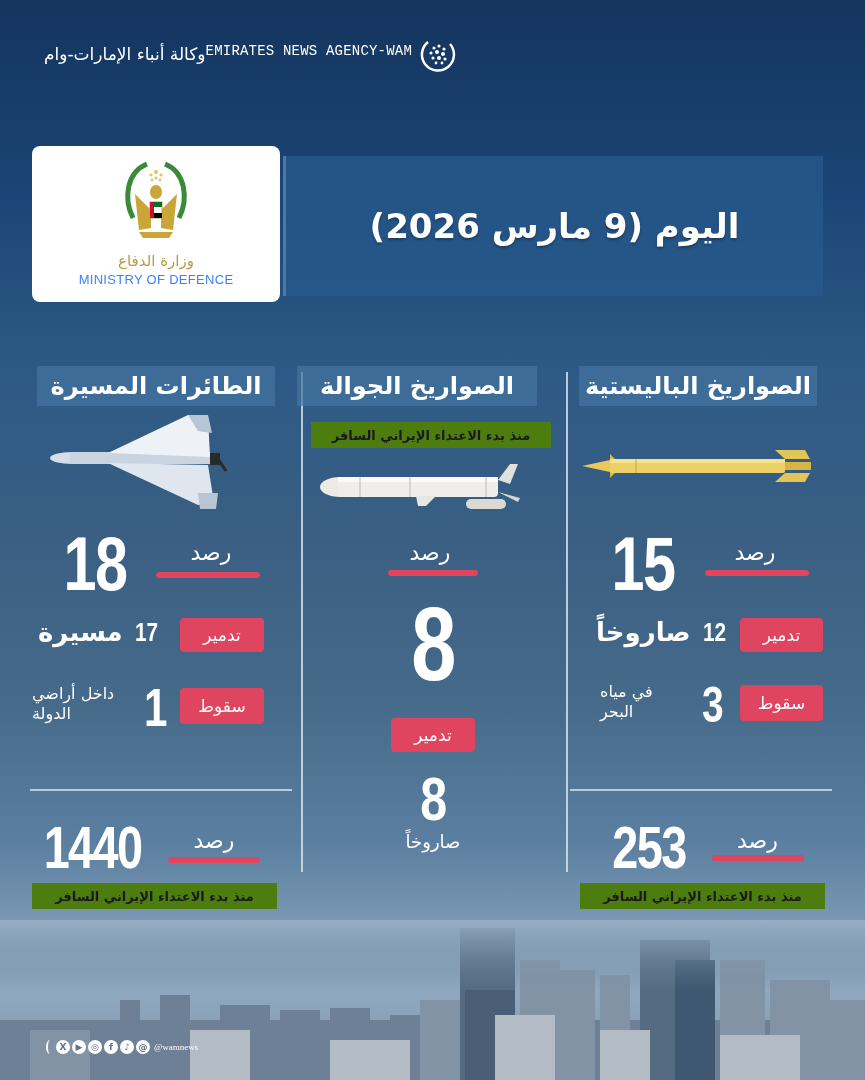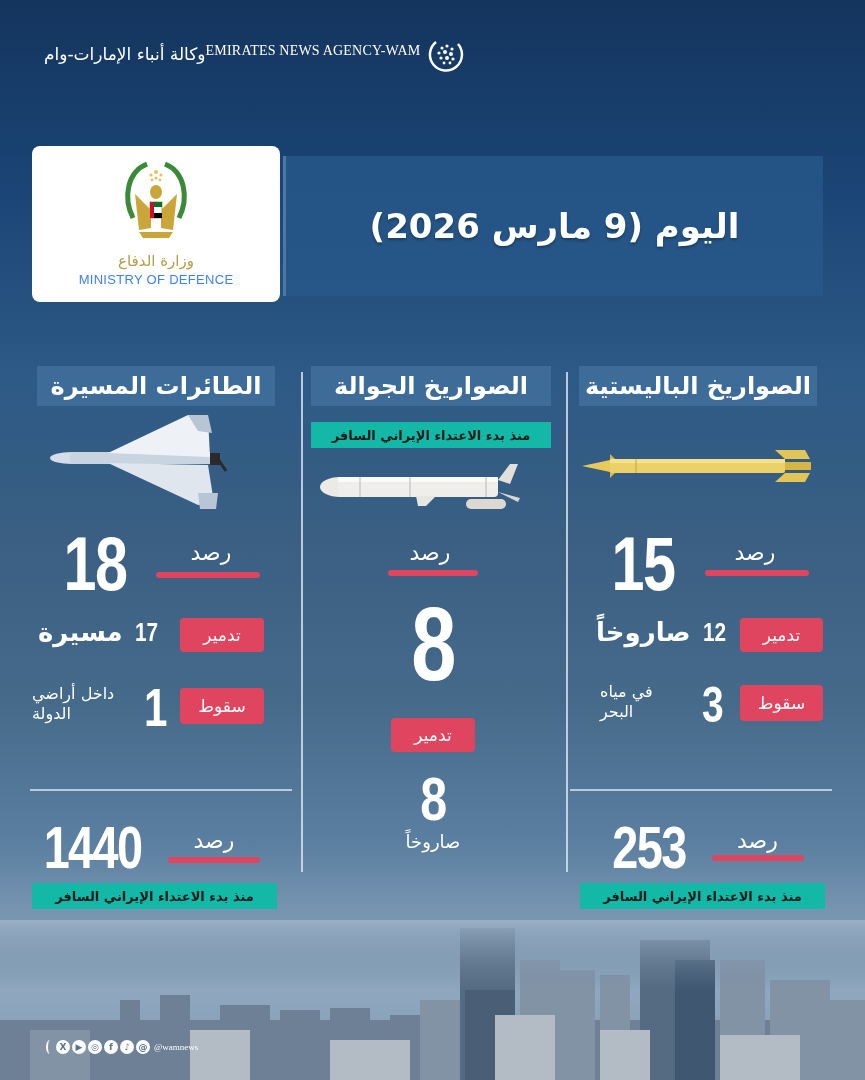--- a/index.html
+++ b/index.html
@@ -6,32 +6,32 @@
   html, body { width: 865px; height: 1080px; overflow: hidden; }
   body {
     font-family: "DejaVu Sans", sans-serif;
     color: #fff;
     position: relative;
     background: linear-gradient(180deg, #14355e 0%, #1b4576 18%, #2d5a86 35%, #3a5f82 50%, #466a8a 65%, #5b7fa0 78%, #7d9ab5 86%, #8fa8bf 92%, #7f97ad 100%);
   }
   .wam { position: absolute; left: 44px; top: 36px; display: flex; align-items: center; gap: 8px; }
   .wam-text { display: flex; flex-direction: row; align-items: flex-start; }
   .wam-ar { font-size: 17px; direction: rtl; line-height: 22px; }
-  .wam-en { font-family: Liberation Serif, serif; font-size: 14px; letter-spacing: 0.2px; line-height: 16px; }
+  .wam-en { font-family: Liberation Mono, monospace; font-size: 14px; letter-spacing: 0.2px; line-height: 16px; }
   .wam-logo { width: 36px; height: 36px; position: relative; }
 
   .mod-card { position: absolute; left: 32px; top: 146px; width: 248px; height: 156px; background: #fff; border-radius: 8px; display:flex; flex-direction:column; align-items:center; padding-top: 12px; }
   .mod-ar { color: #b79b45; font-size: 15px; direction: rtl; margin-top: 4px; }
   .mod-en { color: #3b82f6; font-family: "Liberation Sans", sans-serif; font-size: 13px; margin-top: 2px; letter-spacing: 0.3px; }
 
   .title-box { position: absolute; left: 283px; top: 156px; width: 540px; height: 140px; background: rgba(40,90,140,0.75); border-left: 3px solid #4b79a5; display:flex; flex-direction:column; align-items:center; justify-content:center; }
   .title-line { font-size: 34px; font-weight: bold; direction: rtl; line-height: 52px; text-shadow: 0 2px 3px rgba(0,0,0,0.3); }
 
   .col-head { position: absolute; height: 40px; background: rgba(70,115,160,0.7); font-size: 24px; font-weight: bold; direction: rtl; display:flex; align-items:center; justify-content:center; }
-  .since-pill { position: absolute; background: #14b8a6; color: #1a1a1a; font-size: 13px; font-weight: bold; direction: rtl; display:flex; align-items:center; justify-content:center; }
+  .since-pill { position: absolute; background: #4d7c0f; color: #1a1a1a; font-size: 13px; font-weight: bold; direction: rtl; display:flex; align-items:center; justify-content:center; }
   .vdiv { position: absolute; width: 2px; background: rgba(220,230,240,0.8); }
   .hdiv { position: absolute; height: 2px; background: rgba(220,230,240,0.75); }
 
   .big { position: absolute; font-family: "Liberation Sans", sans-serif; font-weight: bold; font-stretch: condensed; color: #fff; letter-spacing: -2px; transform: scaleX(0.78); transform-origin: center; line-height: 1; }
   .label-rasd { position: absolute; font-size: 22px; direction: rtl; text-align: center; letter-spacing: 3px; }
   .red-bar { position: absolute; height: 6px; background: #e0455f; border-radius: 3px; }
   .badge { position: absolute; background: #e0455f; border-radius: 4px; font-size: 17px; direction: rtl; display:flex; align-items:center; justify-content:center; letter-spacing: 2px; }
   .stat-line { position: absolute; font-size: 26px; font-weight: bold; direction: rtl; white-space: nowrap; }
   .stat-num { font-family: "Liberation Sans", sans-serif; font-weight: bold; display:inline-block; transform: scaleX(0.8); }
   .small-txt { position: absolute; font-size: 16px; direction: rtl; text-align: left; line-height: 20px; }
@@ -130,21 +130,21 @@
 <div class="big" style="left:696px; top:680px; font-size:50px; width:32px; text-align:center;">3</div>
 <div class="small-txt" style="left:600px; top:682px; width:84px;">
   <div>في مياه</div>
   <div style="letter-spacing:4px;">البحر</div>
 </div>
 <div class="big" style="left:586px; top:818px; font-size:60px; width:126px; text-align:center;">253</div>
 <div class="label-rasd" style="left:710px; top:828px; width:95px;">رصد</div>
 <div class="red-bar" style="left:712px; top:855px; width:92px;"></div>
 <div class="since-pill" style="left:580px; top:883px; width:245px; height:26px;">منذ بدء الاعتداء الإيراني السافر</div>
 
-<div class="col-head" style="left:311px; top:366px; width:240px;">الصواريخ الجوالة</div>
+<div class="col-head" style="left:297px; top:366px; width:240px;">الصواريخ الجوالة</div>
 <div class="since-pill" style="left:311px; top:422px; width:240px; height:26px;">منذ بدء الاعتداء الإيراني السافر</div>
 <div style="position:absolute; left:318px; top:462px;">
   <svg width="205" height="50" viewBox="0 0 205 50">
     <ellipse cx="22" cy="25" rx="20" ry="10" fill="#eceae5"></ellipse>
     <rect x="20" y="15" width="160" height="20" rx="4" fill="#efeeea"></rect>
     <rect x="20" y="15" width="160" height="5" fill="#fbfaf8"></rect>
     <line x1="42" y1="15" x2="42" y2="35" stroke="#bdbab3"></line>
     <line x1="92" y1="15" x2="92" y2="35" stroke="#bdbab3"></line>
     <line x1="168" y1="15" x2="168" y2="35" stroke="#bdbab3"></line>
     <polygon points="180,18 192,2 200,2 192,22" fill="#e2e0da"></polygon>

